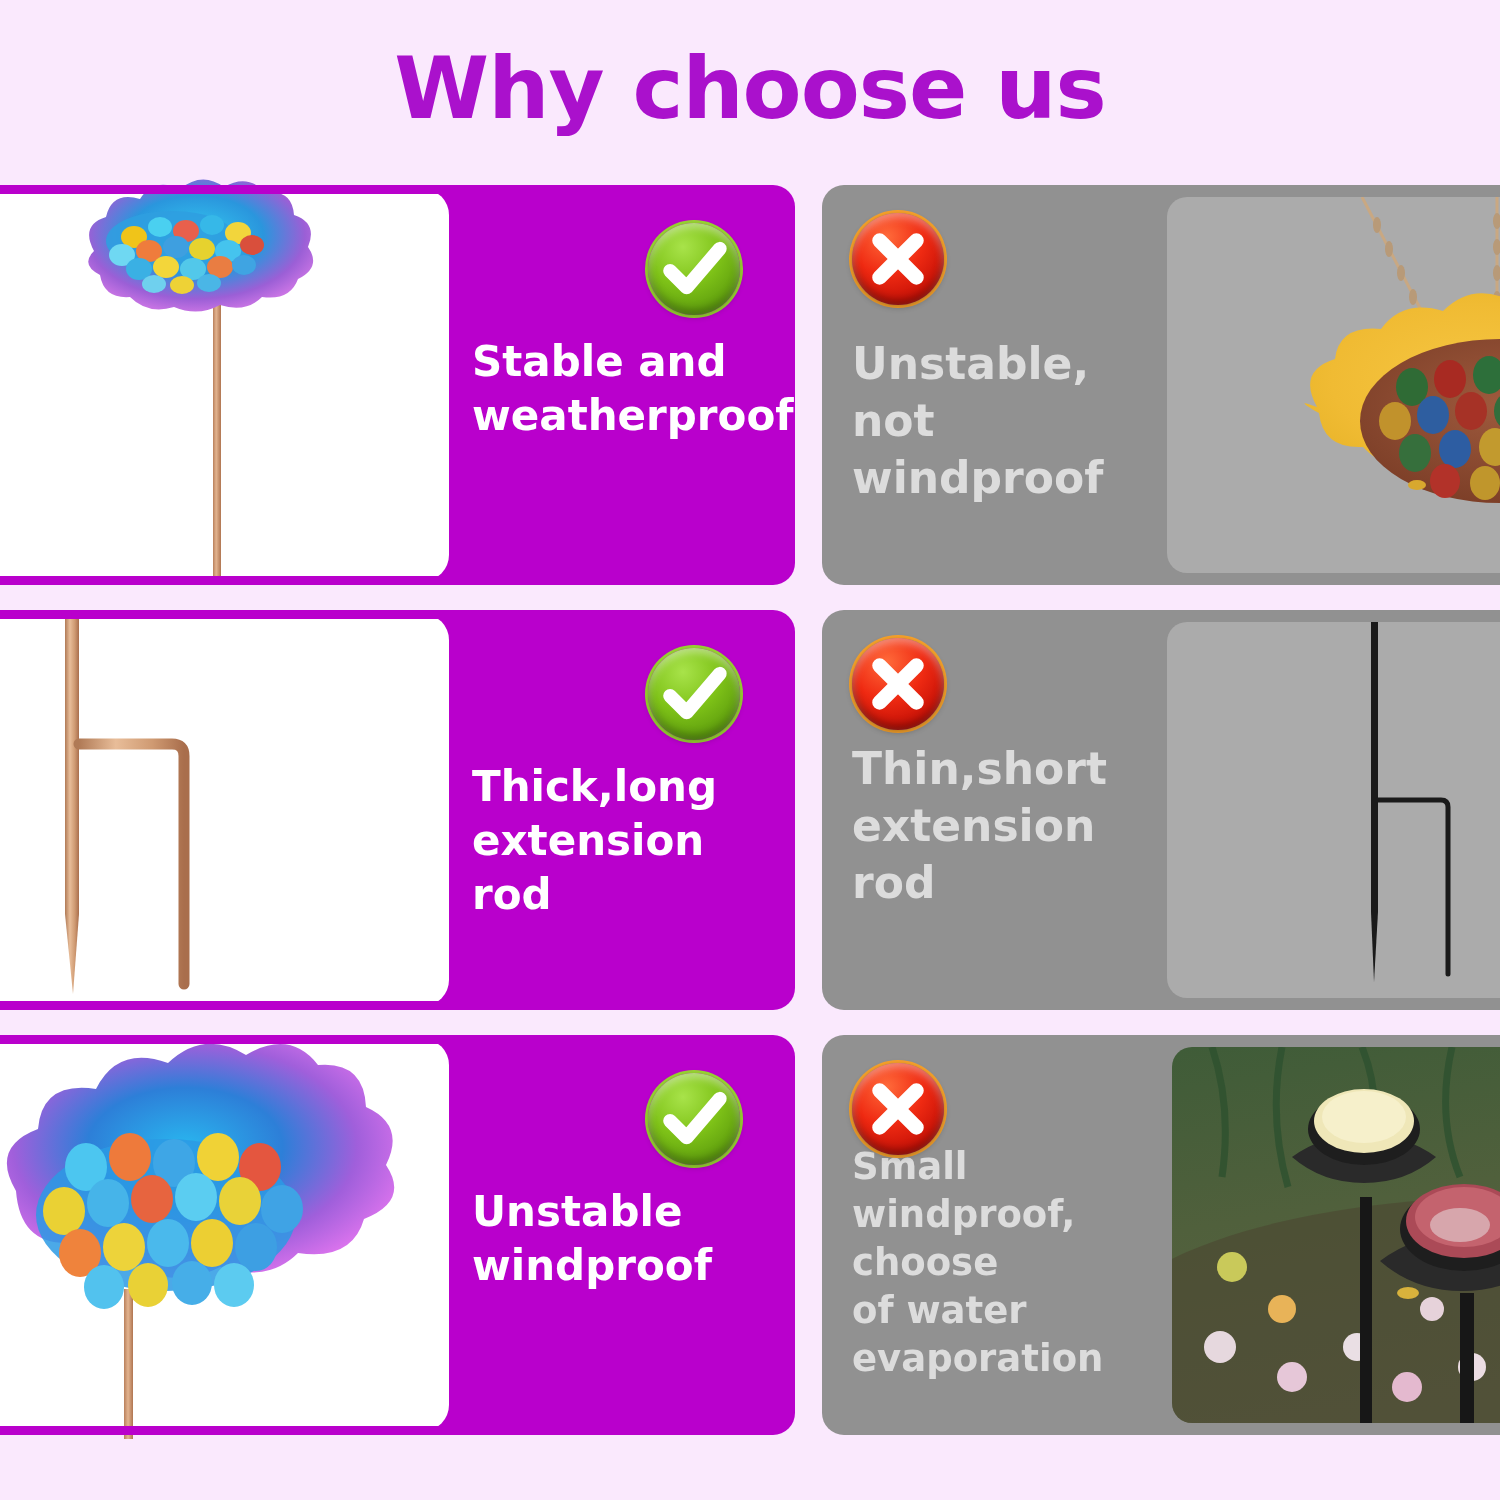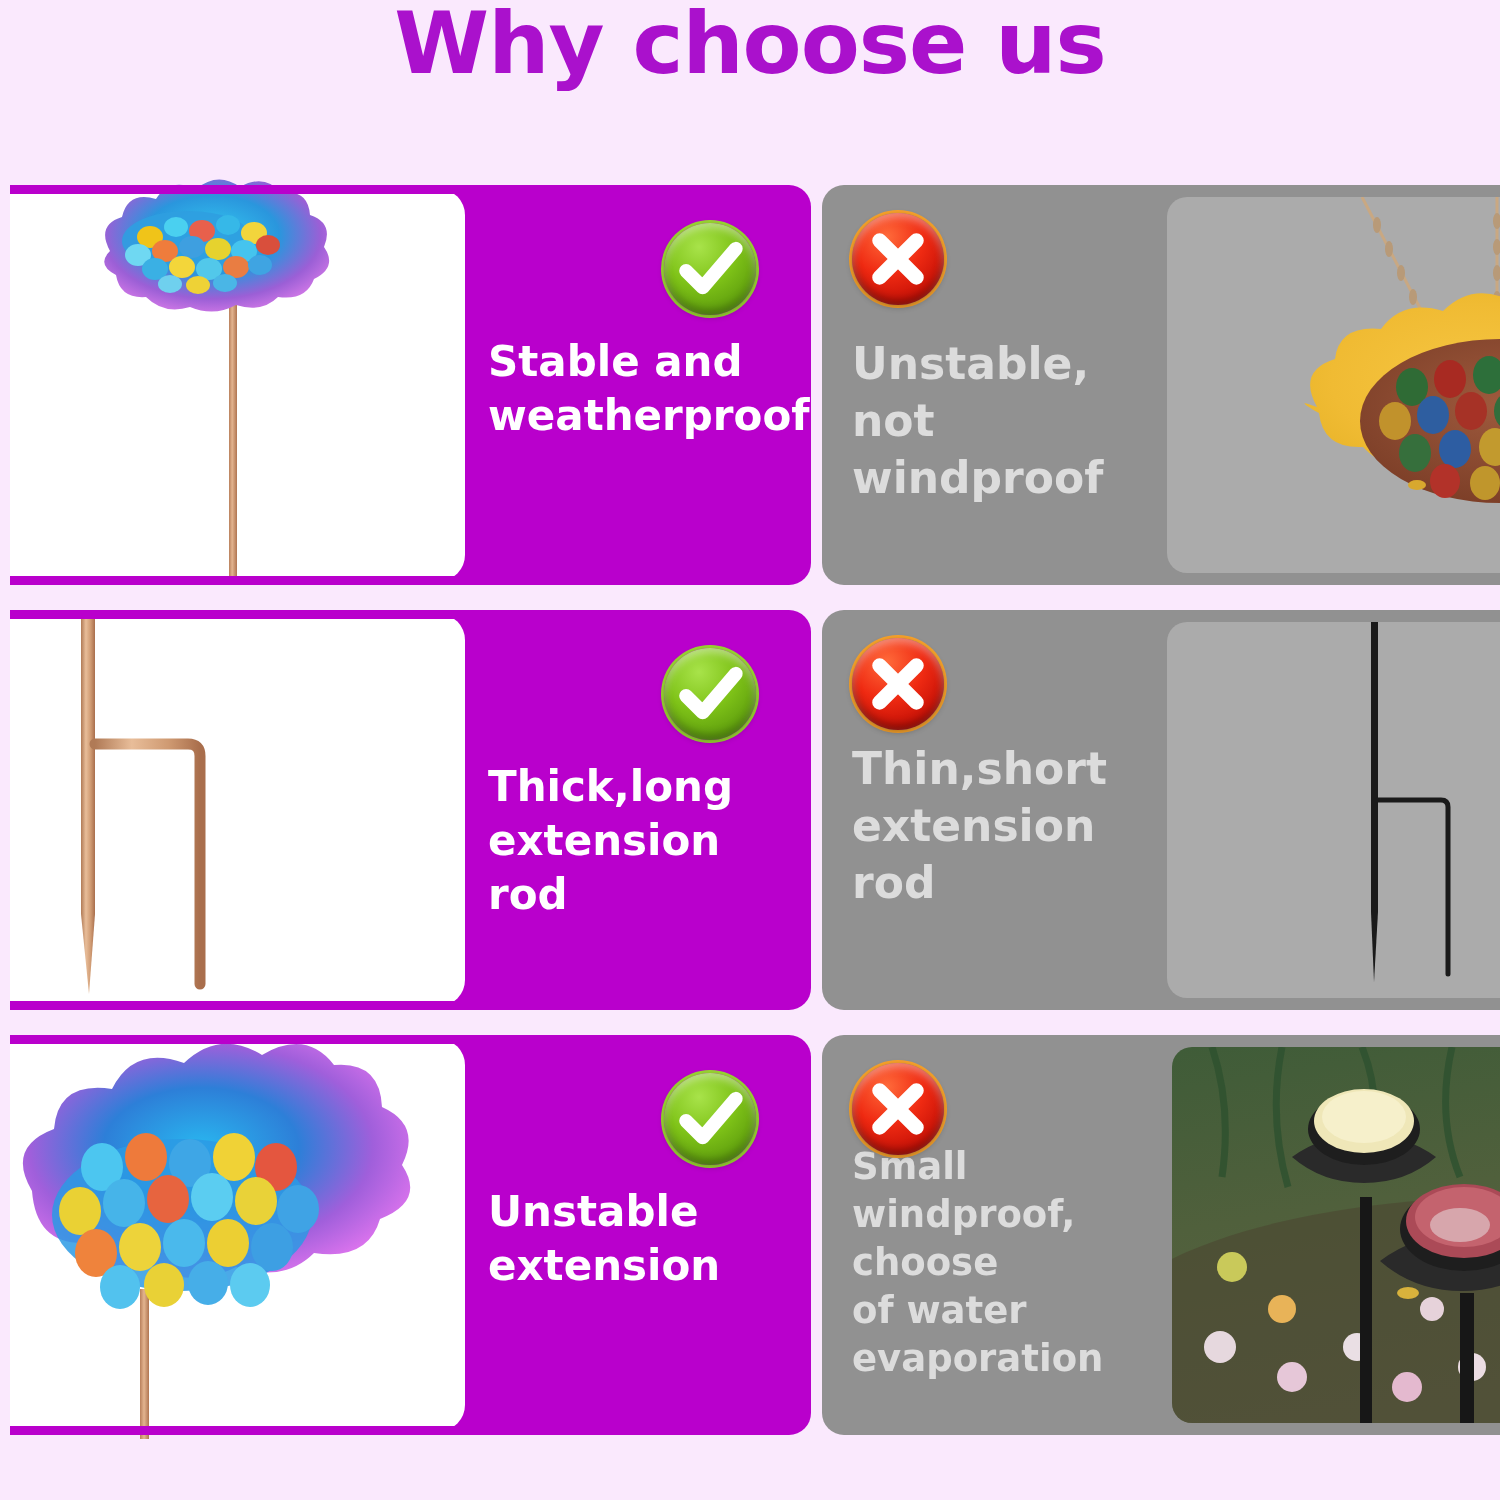--- a/index.html
+++ b/index.html
@@ -14,21 +14,21 @@
     background: #fae9fd;
     font-family: "Liberation Sans", sans-serif;
     position: relative;
   }
 
   
   .title-bar {
     width: 100%;
     height: 175px;
     display: flex;
-    align-items: flex-start;
+    align-items: center;
     justify-content: center;
     background: #fae9fd;
   }
   .title-text {
     font-size: 86px;
     font-weight: bold;
     color: #aa11cc;
     letter-spacing: -1px;
     line-height: 1;
     font-family: "DejaVu Sans", sans-serif;
@@ -46,21 +46,20 @@
   .row-2 { height: 425px; }
   .row-3 { height: 430px; }
 
   
   .pro-side {
     position: absolute;
     left: 0;
     top: 10px;
     width: 795px;
     height: 304px;
-    margin-left: 16px;
   }
 
   .pro-card {
     position: absolute;
     left: 0;
     top: 0;
     width: 795px;
     height: 400px;
     background: #b900cc;
     border-radius: 22px;
@@ -406,21 +405,21 @@
       <div class="pro-card">
 
         <div class="badge badge-check">
           <svg viewBox="0 0 100 100">
             <path d="M24 52 L42 70 L78 28" fill="none" stroke="#ffffff" stroke-width="15" stroke-linecap="round" stroke-linejoin="round"></path>
           </svg>
         </div>
 
         <div class="pro-text">
           <div>Unstable</div>
-          <div>extension</div>
+          <div>windproof</div>
         </div>
       </div>
 
       <div class="pro-photo">
         <div class="divider-top"></div>
         <div class="divider-bot"></div>
         <div class="art">
           <svg viewBox="0 0 455 392" preserveAspectRatio="xMidYMid meet">
             <defs>
               <radialGradient id="bowl3" cx="46%" cy="44%" r="60%">

